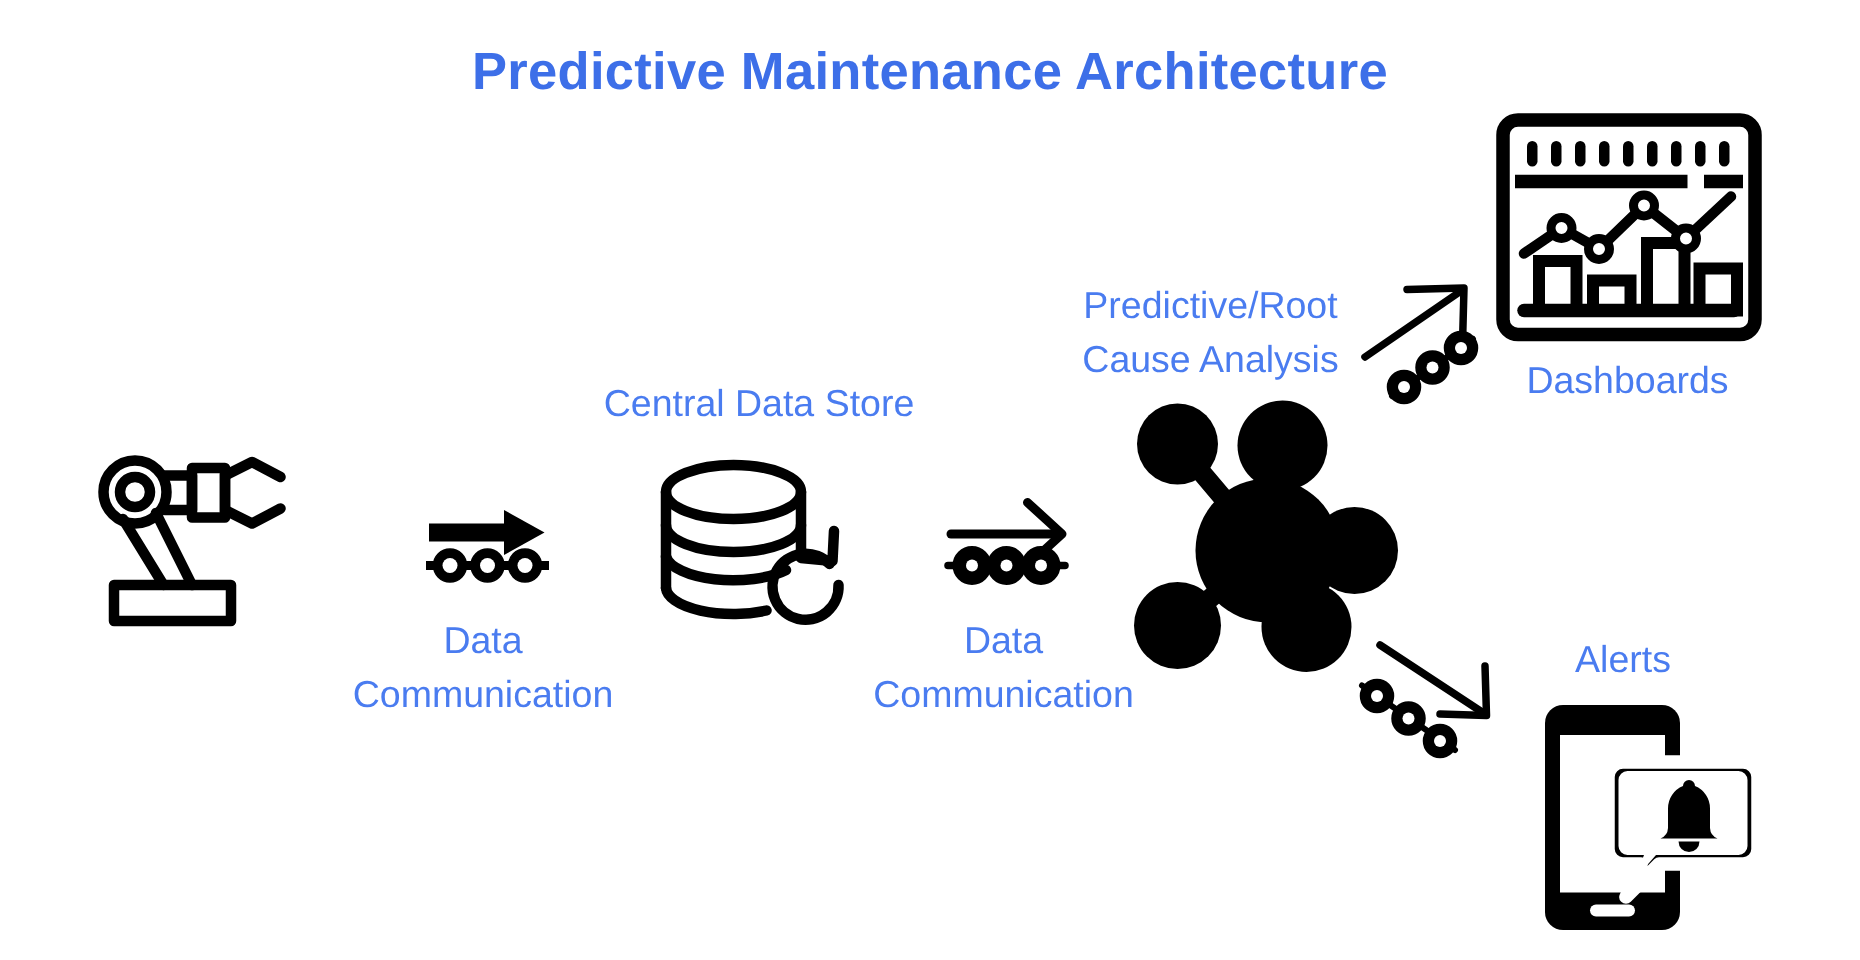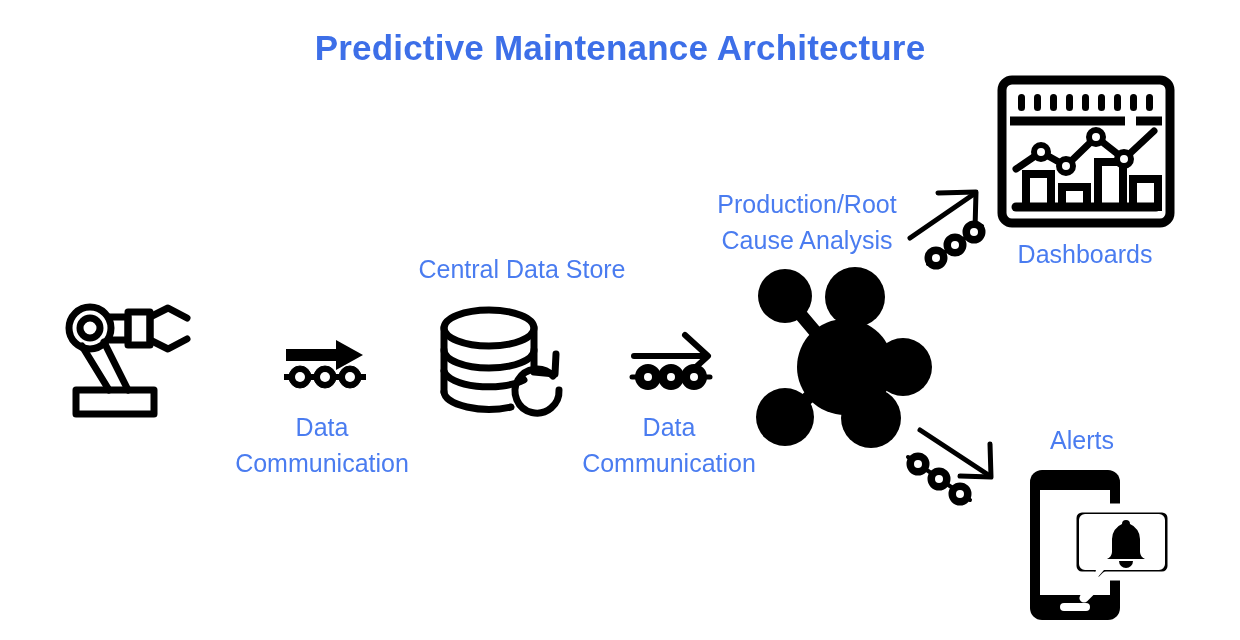--- a/index.html
+++ b/index.html
@@ -38,21 +38,21 @@
   .node-label {
     color: #4a7cf0;
     font-size: 25px;
     line-height: 36px;
     text-align: center;
     white-space: pre-line;
   }
 
   #label-production   { left: 4px;   top: 236px; width: 222px; }
   #label-datacomm-1   { left: 222px; top: 409px; width: 200px; }
-  #label-datastore    { left: 416px; top: 251px; width: 212px; }
+  #label-datastore    { left: 400px; top: 251px; width: 212px; }
   #label-datacomm-2   { left: 569px; top: 409px; width: 200px; }
   #label-analysis     { left: 706px; top: 186px; width: 202px; text-align: center; }
   #label-dashboards   { left: 994px; top: 236px; width: 182px; }
   #label-alerts       { left: 1016px; top: 422px; width: 132px; }
 
   
   .icon-wrap { line-height: 0; }
 
   #icon-robot      { left: 52px;  top: 300px; }
   #icon-database   { left: 437px; top: 300px; }
@@ -155,21 +155,21 @@
         <circle cx="47" cy="55" r="4" fill="#ffffff" stroke="none"></circle>
         <circle cx="70" cy="55" r="10" fill="#000000"></circle>
         <circle cx="70" cy="55" r="4" fill="#ffffff" stroke="none"></circle>
       </g>
     </svg>
   </div>
 
   <div class="abs node-label" id="label-datacomm-2">Data
 Communication</div>
 
-  <div class="abs node-label" id="label-analysis">Production/Root
+  <div class="abs node-label" id="label-analysis">Predictive/Root
 Cause Analysis</div>
 
   <div class="abs icon-wrap" id="icon-network">
     <svg width="190" height="180" viewBox="0 0 190 180">
       <g stroke="#000000" fill="#000000" stroke-width="13" stroke-linecap="round">
 
         <path d="M93 99 L33 28"></path>
         <path d="M93 99 L103 29"></path>
         <path d="M93 99 L151 99"></path>
         <path d="M93 99 L33 149"></path>

